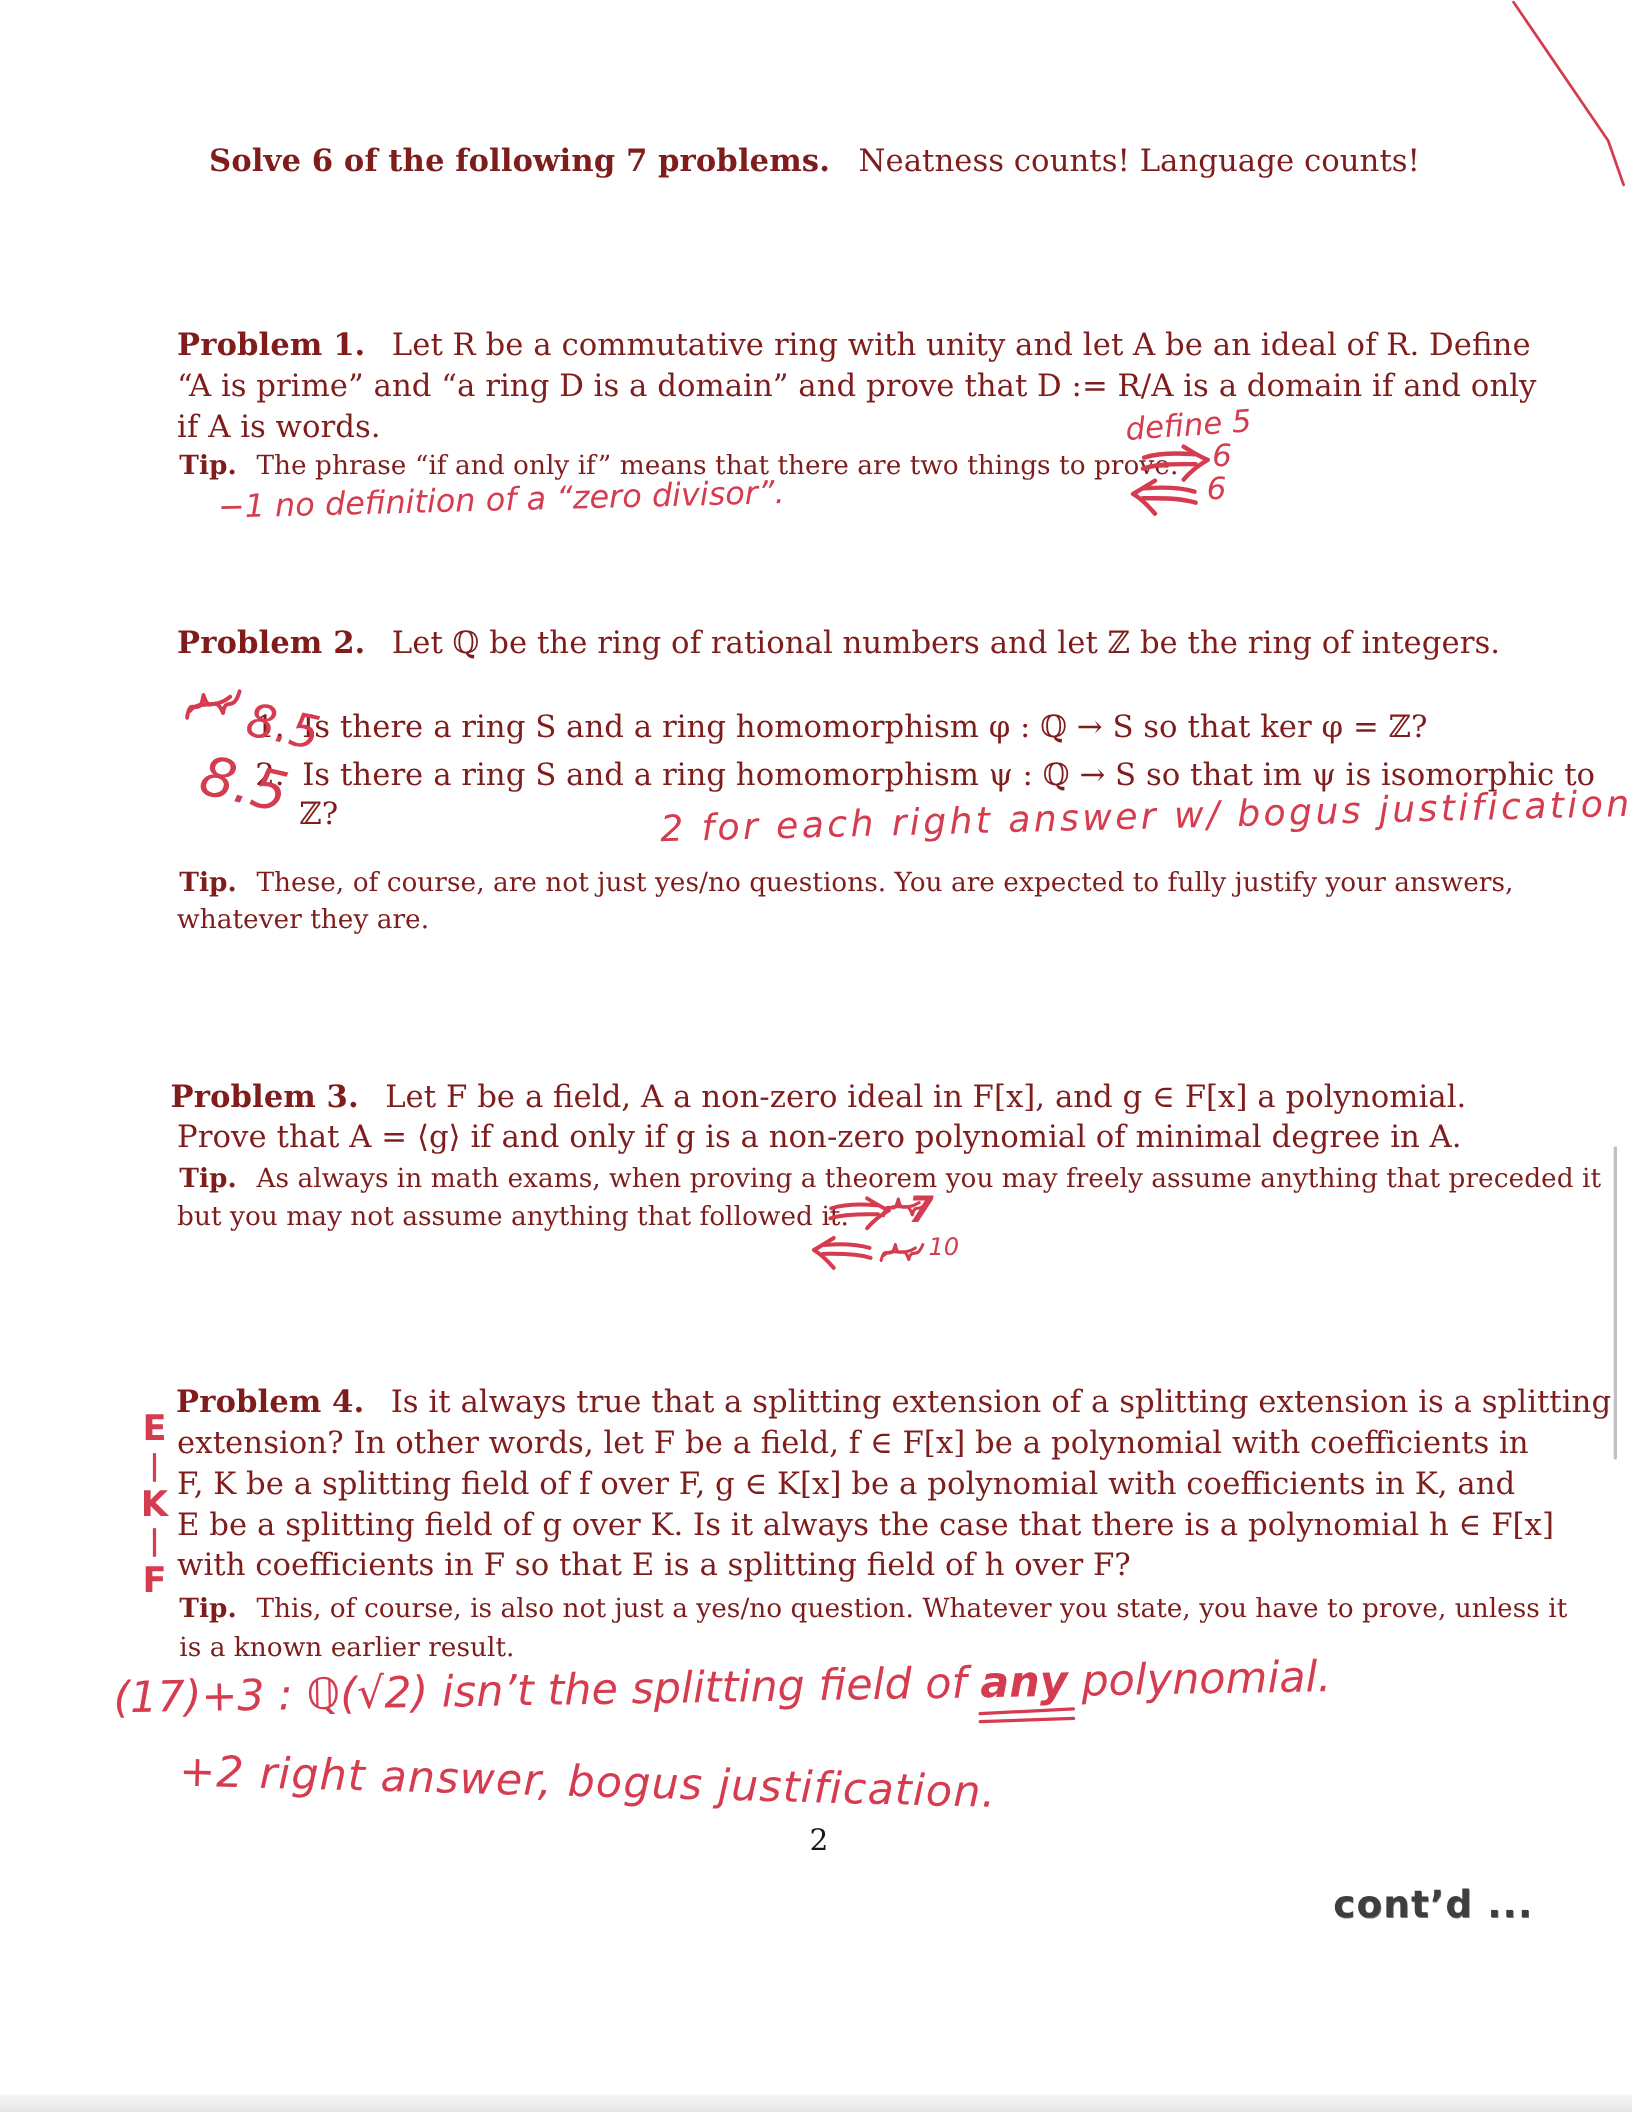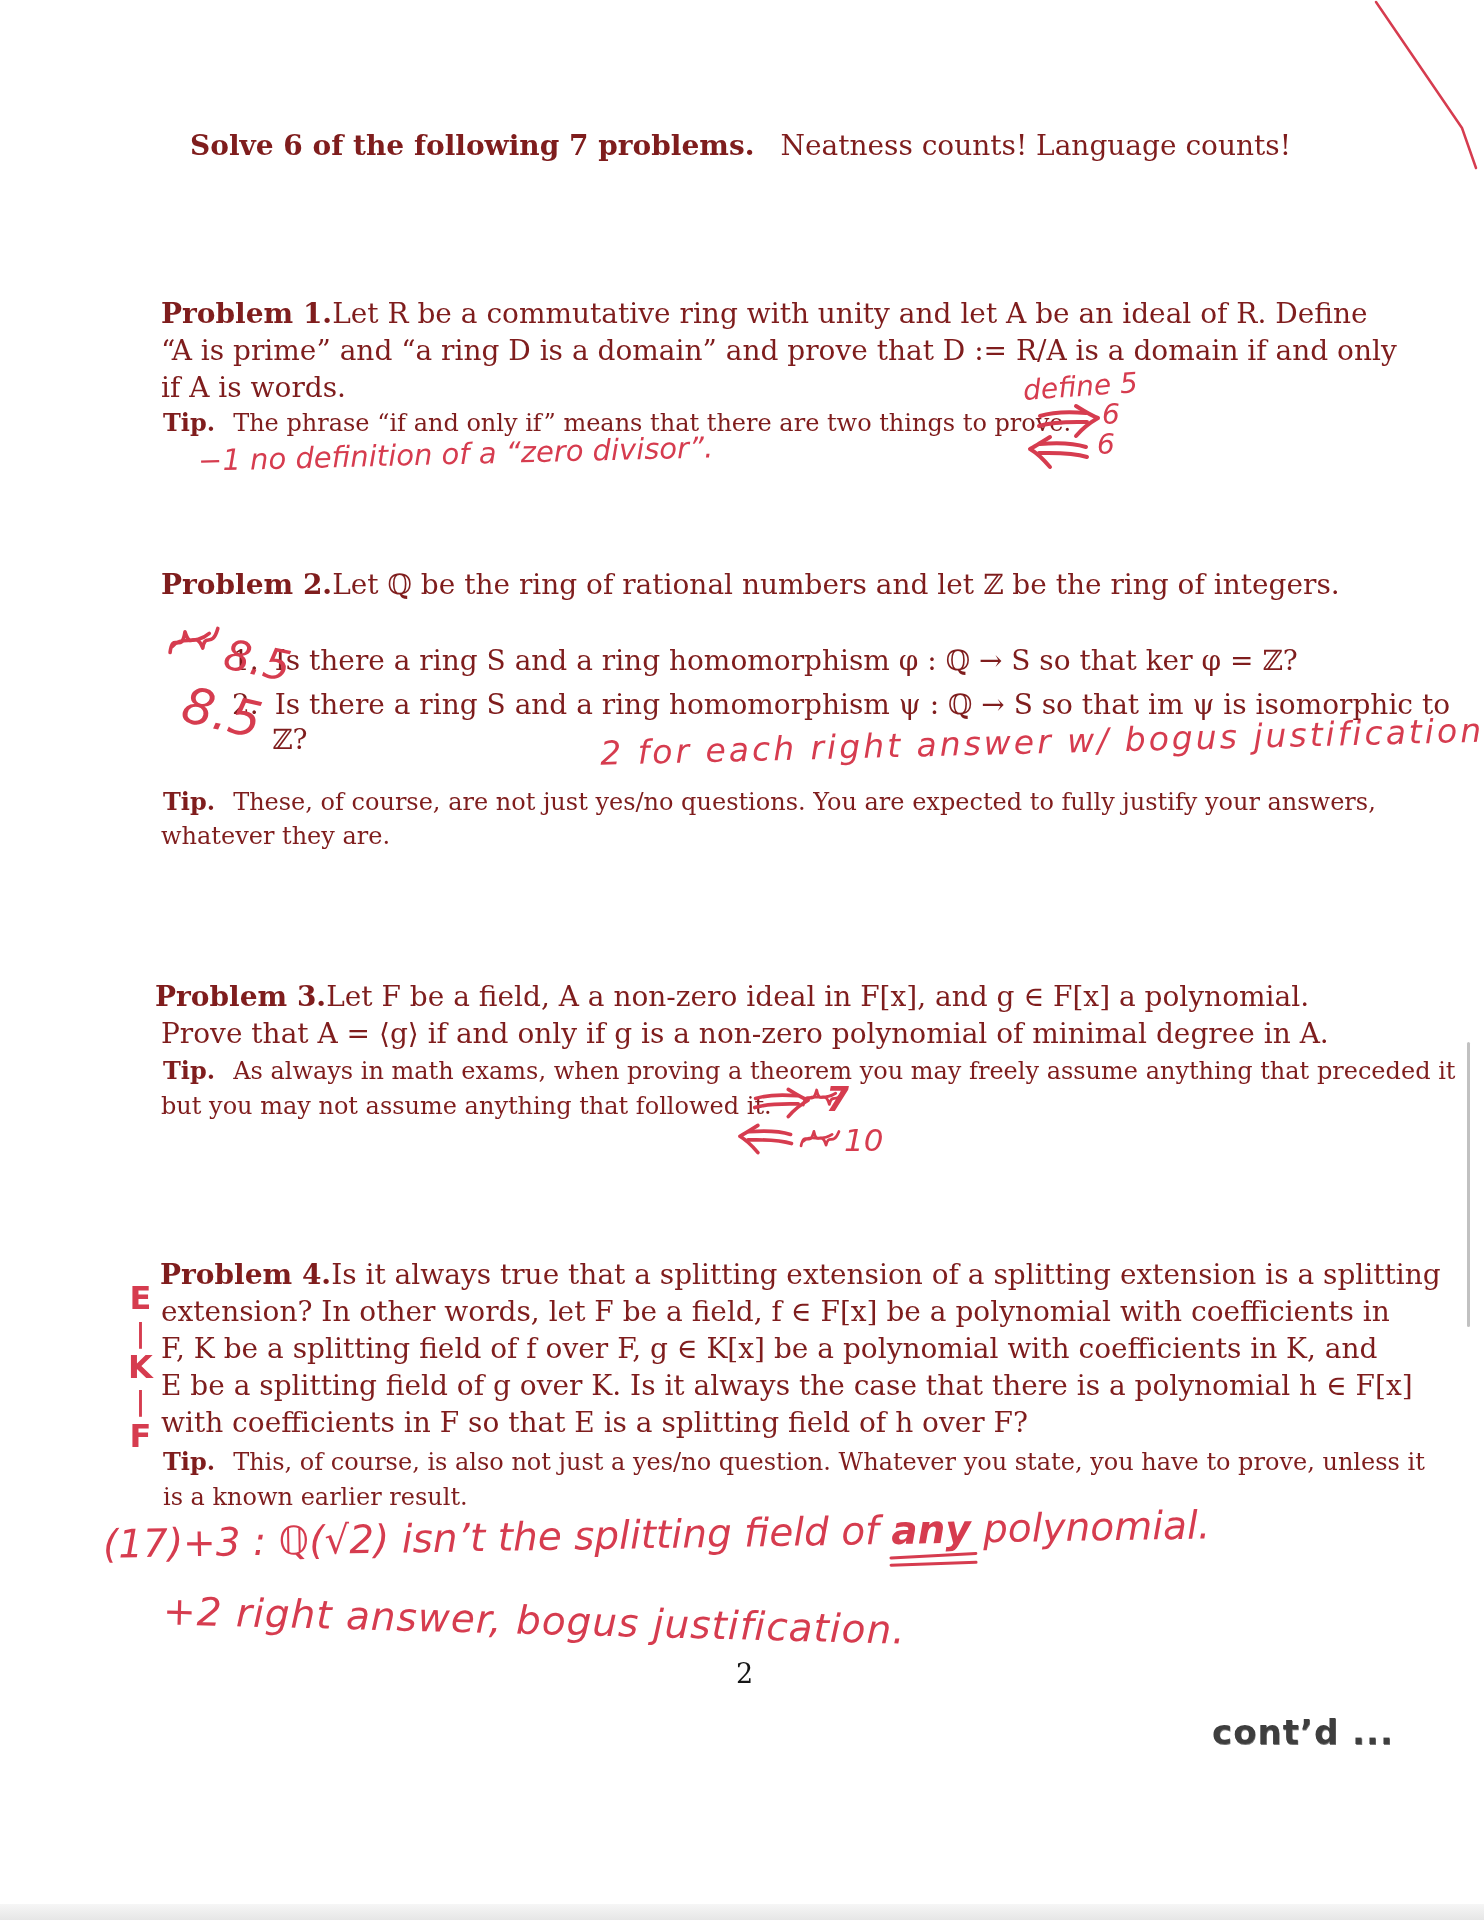--- a/index.html
+++ b/index.html
@@ -4,21 +4,21 @@
 <style>
   html,body{margin:0;padding:0;}
   body{
     width:1484px;height:1920px;position:relative;background:#ffffff;
     font-family:"DejaVu Serif","Liberation Serif","DejaVu Sans",serif;
     color:#161616;overflow:hidden;
   }
   .page{position:absolute;inset:0;}
   .tl{position:absolute;white-space:nowrap;font-size:28px;color:#7f1d1d;}
   .b{font-weight:bold;}
-  .plabel{}
+  .plabel{margin-right:24px;}
   .tiplabel{margin-right:18px;}
   .tip{font-size:24px;}
   .num{margin-right:16px;}
   .ink{
     position:absolute;white-space:nowrap;color:#d63c4f;
     font-family:"DejaVu Sans",sans-serif;font-style:italic;
   }
   .ink-svg{position:absolute;overflow:visible;}
   .ink-svg use, .ink-svg path{stroke:#d63c4f;fill:none;stroke-linecap:round;stroke-linejoin:round;}
   .tower{
@@ -131,21 +131,21 @@
     <div class="ink" style="left:826px;top:1080px;font-size:33px;font-weight:bold;">7</div>
     <svg class="ink-svg" style="left:800px;top:1082px;" width="46" height="32" viewBox="0 0 58 38">
         <use href="#scribble"></use>
       </svg>
     <svg class="ink-svg" style="left:738px;top:1122px;" width="58" height="34" viewBox="0 0 64 36">
         <use href="#arrow-left"></use>
       </svg>
     <svg class="ink-svg" style="left:798px;top:1124px;" width="44" height="30" viewBox="0 0 58 38">
         <use href="#scribble"></use>
       </svg>
-    <div class="ink" style="left:844px;top:1122px;font-size:31px;">10</div>
+    <div class="ink" style="left:844px;top:1122px;font-size:22px;">10</div>
   </section>
 
   <section>
     <div class="tl" style="left:160px;top:1258px;text-align:right;">
       <span class="b plabel">Problem 4.</span><span>Is it always true that a splitting extension of a splitting extension is a splitting</span>
     </div>
     <div class="tl" style="left:161px;top:1295px;">extension?  In other words, let F be a field, f ∈ F[x] be a polynomial with coefficients in</div>
     <div class="tl" style="left:161px;top:1332px;">F, K be a splitting field of f over F, g ∈ K[x] be a polynomial with coefficients in K, and</div>
     <div class="tl" style="left:161px;top:1369px;">E be a splitting field of g over K. Is it always the case that there is a polynomial h ∈ F[x]</div>
     <div class="tl" style="left:161px;top:1406px;">with coefficients in F so that E is a splitting field of h over F?</div>

